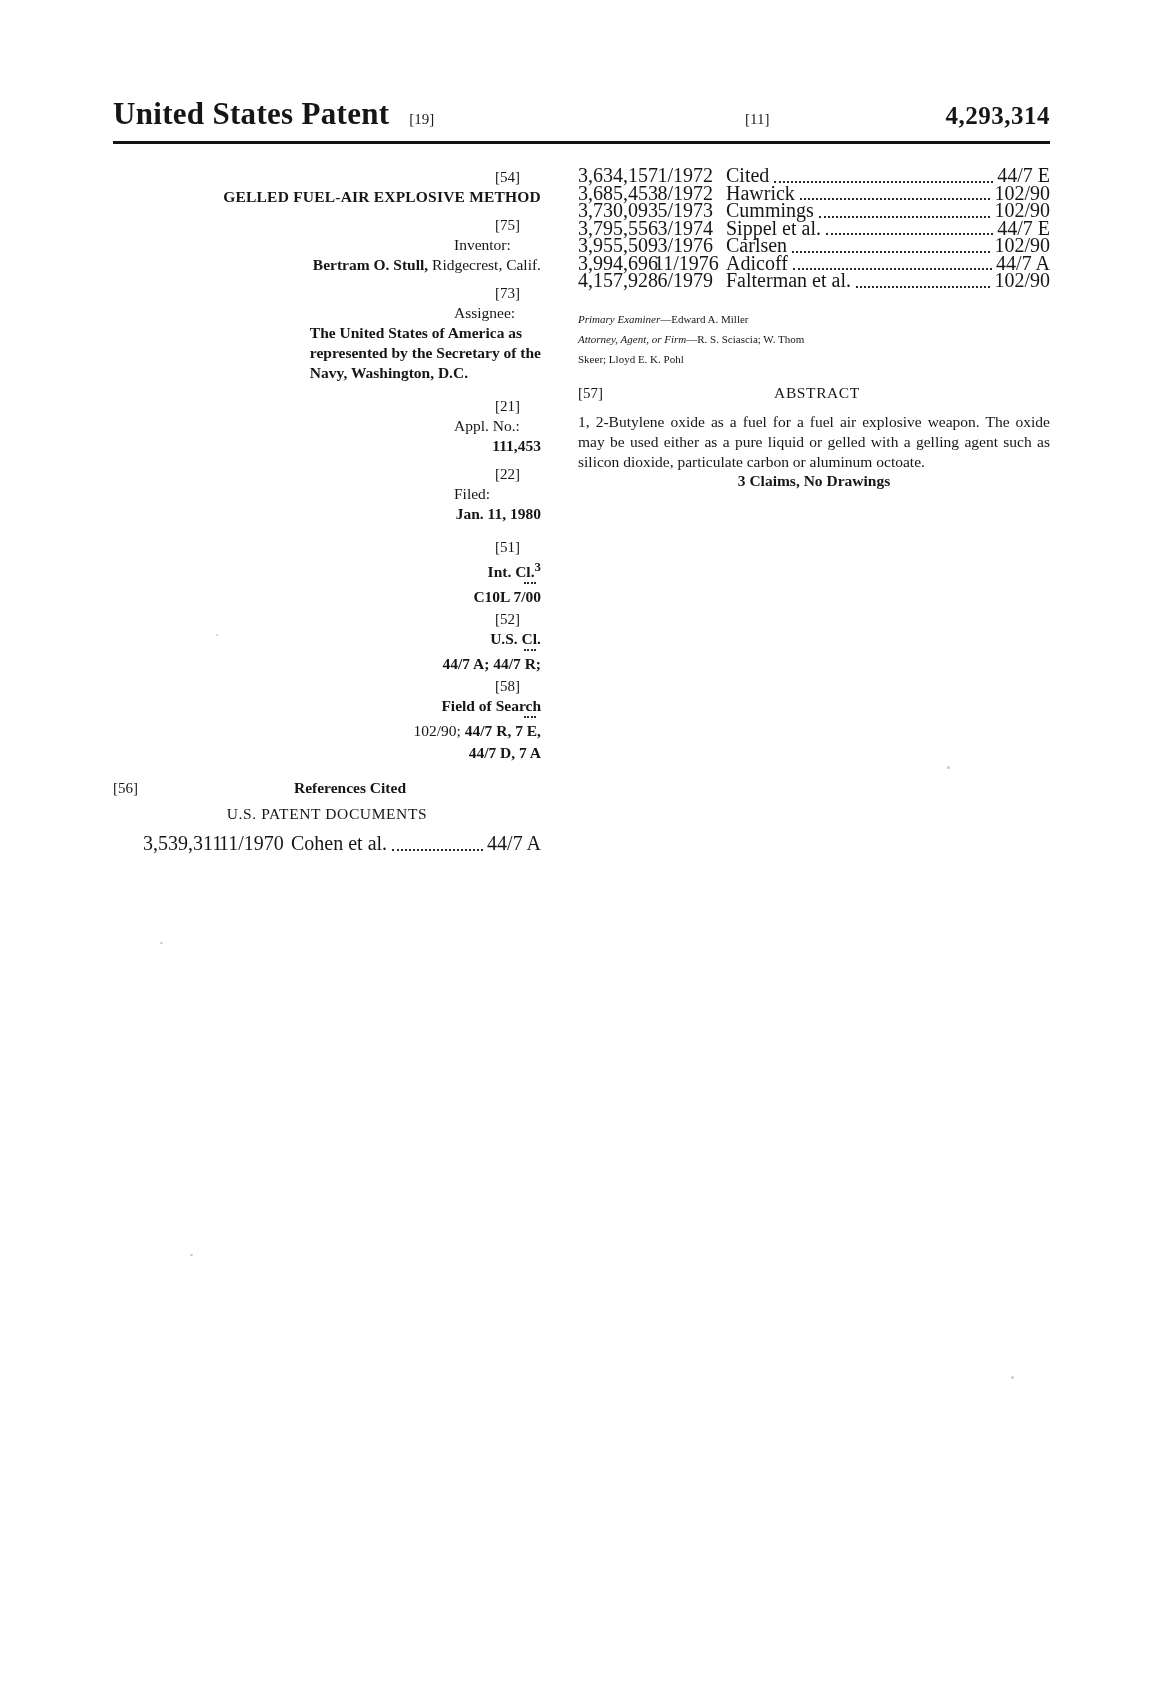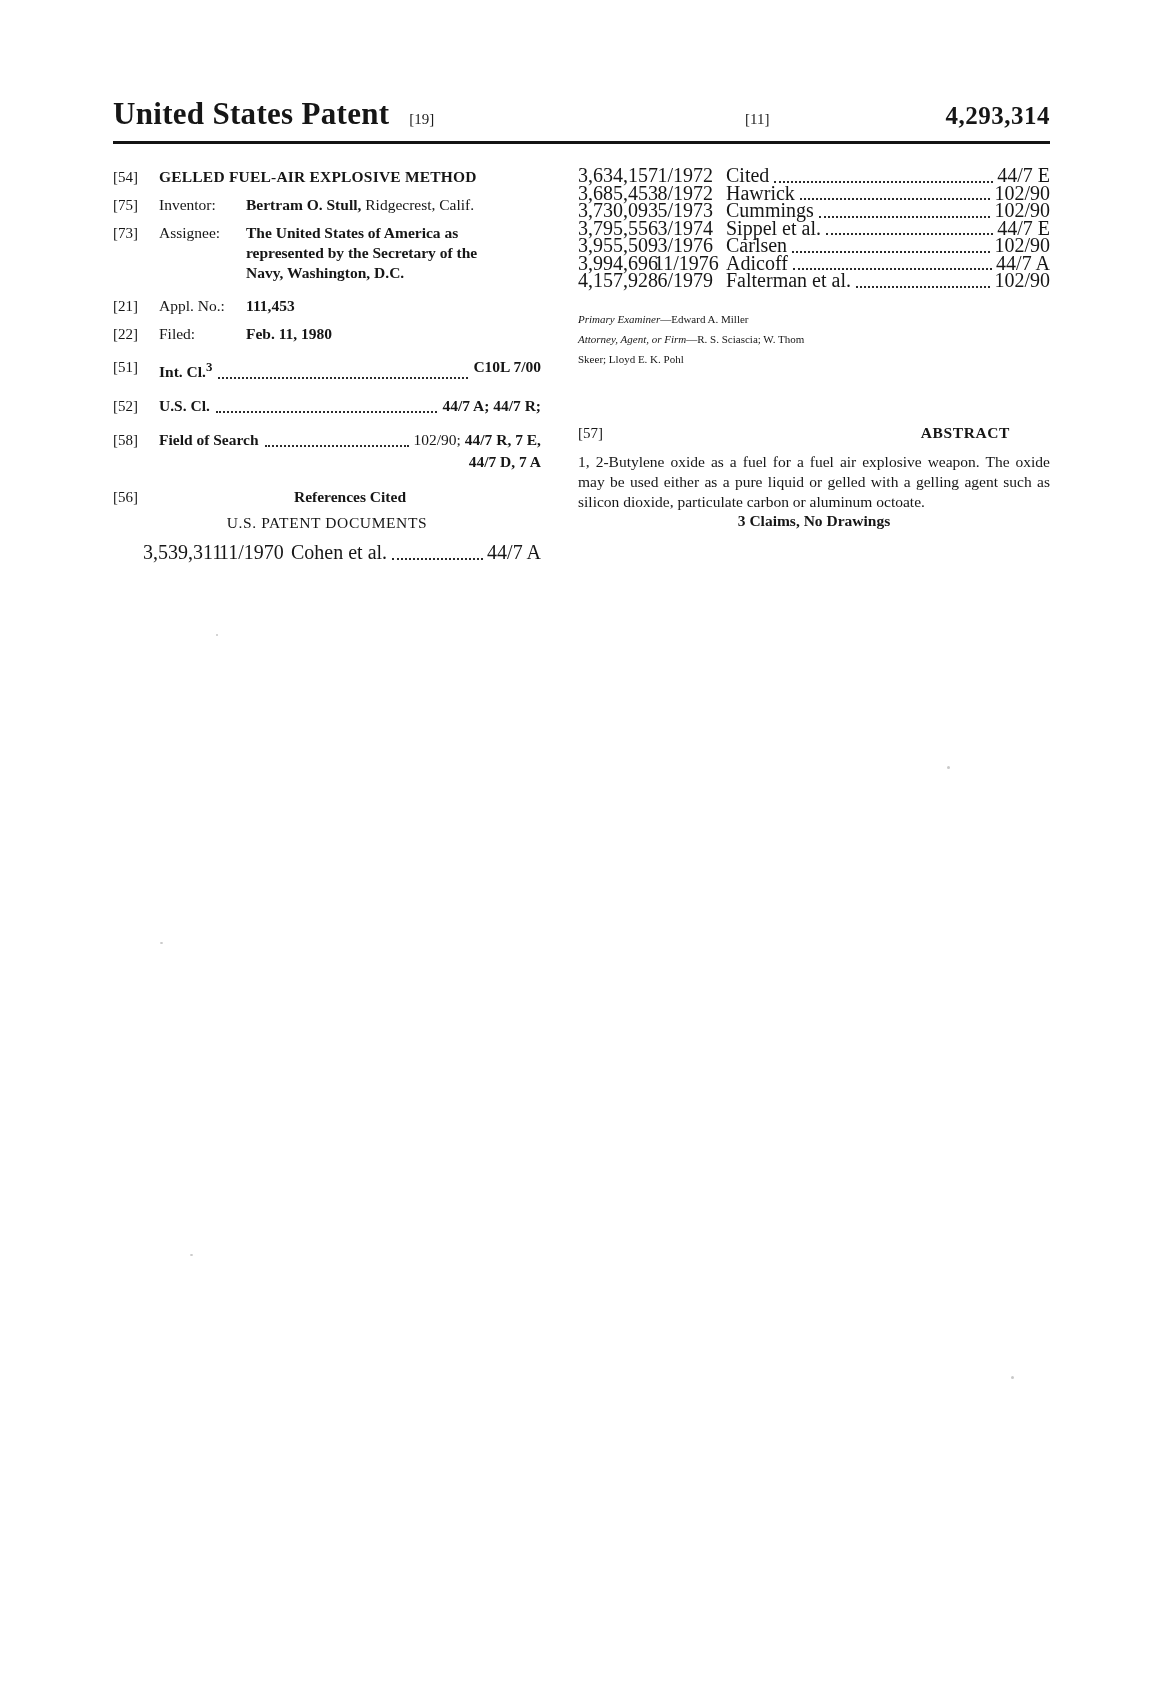--- a/index.html
+++ b/index.html
@@ -27,29 +27,29 @@
   .hdr-name { font-size: 20px; font-weight: 700; }
   .hdr-date { font-size: 22px; font-weight: 700; }
   .hdr-rule { border-bottom: 3px solid #141414; margin-top: 9px; }
 
   
   .cols { display: flex; margin-top: 23px; }
   .col-left { width: 428px; flex: none; }
   .col-right { margin-left: 37px; flex: 1; }
 
   
-  .b-row { display: flex; align-items: flex-start; font-size: 15.5px; line-height: 20px; margin-top: 8px; }
+  .b-row { display: flex; align-items: flex-end; font-size: 15.5px; line-height: 20px; margin-top: 8px; flex-direction: column; }
   .b-tag { width: 46px; flex: none; font-size: 15px; }
   .b-label { width: 87px; flex: none; }
   .b-val { }
   .bold { font-weight: 700; }
   .title-row { margin-top: 0; }
   .title-text { font-weight: 700; letter-spacing: 0.2px; }
   .dots { flex: 1; border-bottom: 2.4px dotted #2b2b2b; margin: 0 5px 3px 6px; align-self: flex-end; min-width: 12px; }
-  .tight { margin-top: 14px; }
+  .tight { margin-top: 2px; }
   .wrap-right { text-align: right; font-size: 15.5px; line-height: 20px; margin-top: 2px; }
   .group-gap { margin-top: 13px; }
 
   .refcited-row { display: flex; align-items: baseline; margin-top: 16px; font-size: 15.5px; }
   .refcited-head { flex: 1; text-align: center; font-weight: 700; }
   .uspd { text-align: center; font-size: 15.5px; letter-spacing: 0.6px; margin-top: 8px; }
 
   
   .ref-row { display: flex; align-items: baseline; font-size: 20px; line-height: 17.5px; }
   .ref-num { width: 76px; flex: none; text-align: right; }
@@ -57,21 +57,21 @@
   .ref-name { margin-left: 13px; white-space: nowrap; }
   .ref-dots { flex: 1; border-bottom: 2.2px dotted #2b2b2b; margin: 0 4px 2px 5px; min-width: 10px; align-self: flex-end; }
   .ref-class { flex: none; text-align: right; white-space: nowrap; }
   .left-ref { margin-top: 12px; padding-left: 30px; }
 
   
   .people { margin-top: 19px; font-size: 11px; line-height: 20px; }
   .italic { font-style: italic; }
   .abs-head { display: flex; align-items: baseline; margin-top: 15px; font-size: 15.5px; }
   .abs-head-tag { width: 46px; flex: none; font-size: 15px; }
-  .abs-head-title { flex: 1; text-align: right; font-weight: 700; letter-spacing: 0.6px; padding-right: 40px; margin-top: 40px; }
+  .abs-head-title { flex: 1; text-align: center; font-weight: 400; letter-spacing: 0.6px; padding-right: 40px; }
   .abs-body { margin-top: 10px; font-size: 15.5px; line-height: 20.3px; text-align: justify; }
   .claims { text-align: center; font-weight: 700; font-size: 15.5px; }
 
   
   .speck { position: absolute; background: #9a9a9a; border-radius: 50%; opacity: .55; }
 </style>
 </head>
 <body>
 
 <div class="page">
@@ -113,21 +113,21 @@
 
       <div class="b-row group-gap">
         <span class="b-tag">[21]</span>
         <span class="b-label">Appl. No.:</span>
         <span class="b-val bold">111,453</span>
       </div>
 
       <div class="b-row">
         <span class="b-tag">[22]</span>
         <span class="b-label">Filed:</span>
-        <span class="b-val bold">Feb. 11, 1980</span>
+        <span class="b-val bold">Jan. 11, 1980</span>
       </div>
 
       <div class="b-row group-gap">
         <span class="b-tag">[51]</span>
         <span class="bold"><span>Int. Cl.</span><sup>3</sup></span>
         <span class="dots"></span>
         <span class="bold">C10L 7/00</span>
       </div>
 
       <div class="b-row tight">

